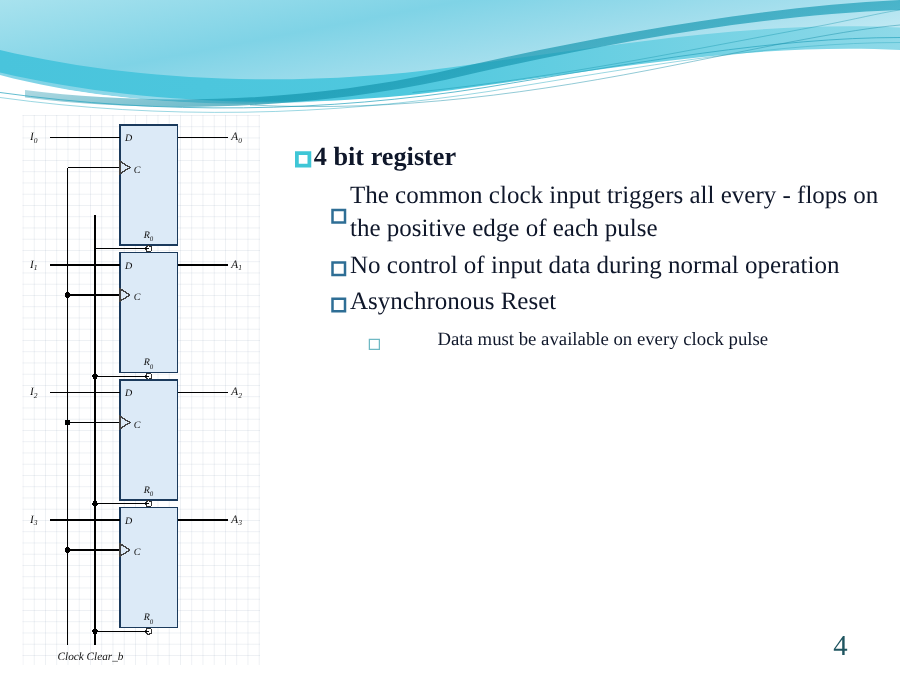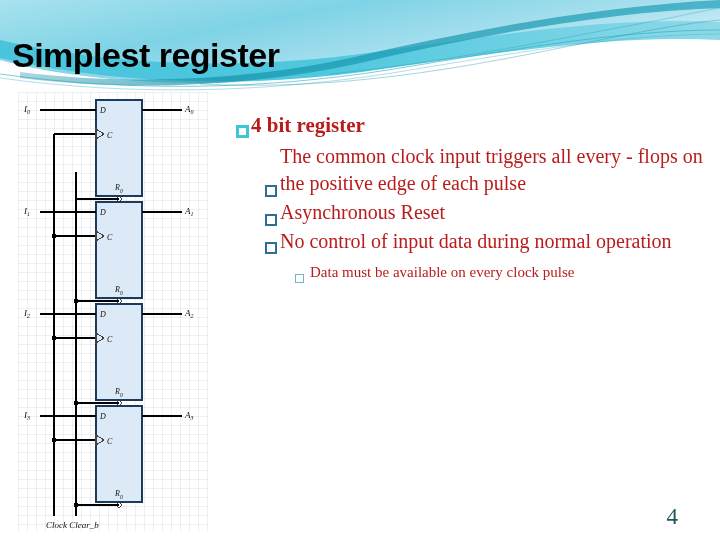--- a/index.html
+++ b/index.html
@@ -65,22 +65,22 @@
 
   
   #content-body {
     position: absolute;
     left: 236px;
     top: 112px;
     width: 470px;
   }
   .bullet-row {
     display: flex;
-    align-items: flex-end;
-    color: #b91c1c;
+    align-items: center;
+    color: #0f172a;
   }
   .bullet-mark {
     flex: 0 0 auto;
     display: inline-block;
     box-sizing: border-box;
     background: transparent;
   }
   .bullet-text { flex: 1 1 auto; }
 
   
@@ -110,20 +110,21 @@
     margin-top: 6px;
     margin-right: 3px;
   }
 
   
   .lvl3 {
     font-size: 15px;
     line-height: 1.3;
     margin-left: 59px;
     margin-top: 9px;
+    gap: 40px;
   }
   .lvl3 .bullet-mark {
     width: 9px; height: 9px;
     border: 1px solid #6FB9C4;
     margin-top: 5px;
     margin-right: 6px;
   }
 
   
   #slide-number {
@@ -171,21 +172,20 @@
       <path d="M720,0 C600,6 470,30 350,58 C250,80 130,86 20,72 L20,78
                C132,92 254,86 356,64 C476,36 604,12 720,8 Z" fill="url(#gDeep)"></path>
 
       <path d="M0,74 C130,92 260,90 388,70 C510,50 620,30 720,30" fill="none" stroke="#2FA7C0" stroke-width="0.8" opacity="0.75"></path>
       <path d="M0,78 C130,96 262,93 392,73 C514,53 622,34 720,34" fill="none" stroke="#3FB2C8" stroke-width="0.7" opacity="0.6"></path>
       <path d="M200,84 C320,90 430,74 540,52 C620,36 676,24 720,20" fill="none" stroke="#1B90A9" stroke-width="0.7" opacity="0.55"></path>
       <path d="M330,74 C450,62 560,38 660,20 C690,14 706,10 720,8" fill="none" stroke="#0E8FA8" stroke-width="0.6" opacity="0.5"></path>
     </svg>
   </div>
 
-  <div id="page-title">Simplest register</div>
 
   <div id="circuit-panel">
     <div id="grid-bg"></div>
     <svg id="circuit-svg" width="190" height="440" viewBox="0 0 190 440" xmlns="http://www.w3.org/2000/svg">
       <g stroke="#000000" stroke-width="1.1" fill="none" shape-rendering="crispEdges">
 
         <rect x="78" y="8" width="46" height="96" fill="#DCEAF7" stroke="#1B3A5C" stroke-width="1.2"></rect>
         <line x1="22" y1="18" x2="78" y2="18"></line>
         <line x1="124" y1="18" x2="164" y2="18"></line>
 
@@ -275,28 +275,28 @@
       <span class="bullet-text">4 bit register</span>
     </div>
 
     <div class="bullet-row lvl2">
       <span class="bullet-mark"></span>
       <span class="bullet-text">The common clock input triggers all every - flops on the positive edge of each pulse</span>
     </div>
 
     <div class="bullet-row lvl2">
       <span class="bullet-mark"></span>
+      <span class="bullet-text">No control of input data during normal operation</span>
+    </div>
+
+    <div class="bullet-row lvl2">
+      <span class="bullet-mark"></span>
       <span class="bullet-text">Asynchronous Reset</span>
     </div>
 
-    <div class="bullet-row lvl2">
-      <span class="bullet-mark"></span>
-      <span class="bullet-text">No control of input data during normal operation</span>
-    </div>
-
     <div class="bullet-row lvl3">
       <span class="bullet-mark"></span>
       <span class="bullet-text">Data must be available on every clock pulse</span>
     </div>
 
   </div>
 
   <div id="slide-number">4</div>
 
 </div>

